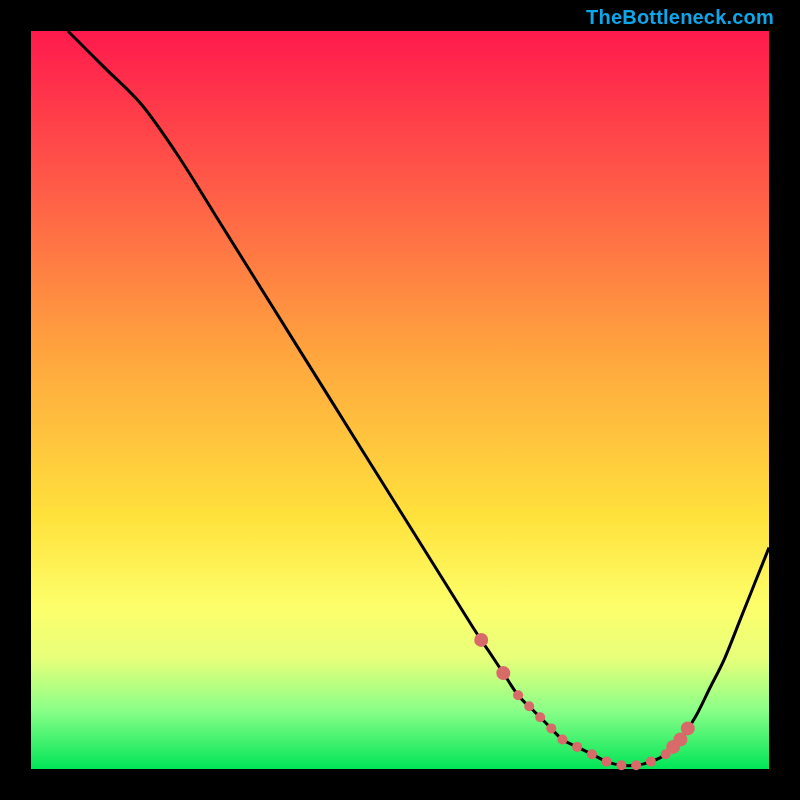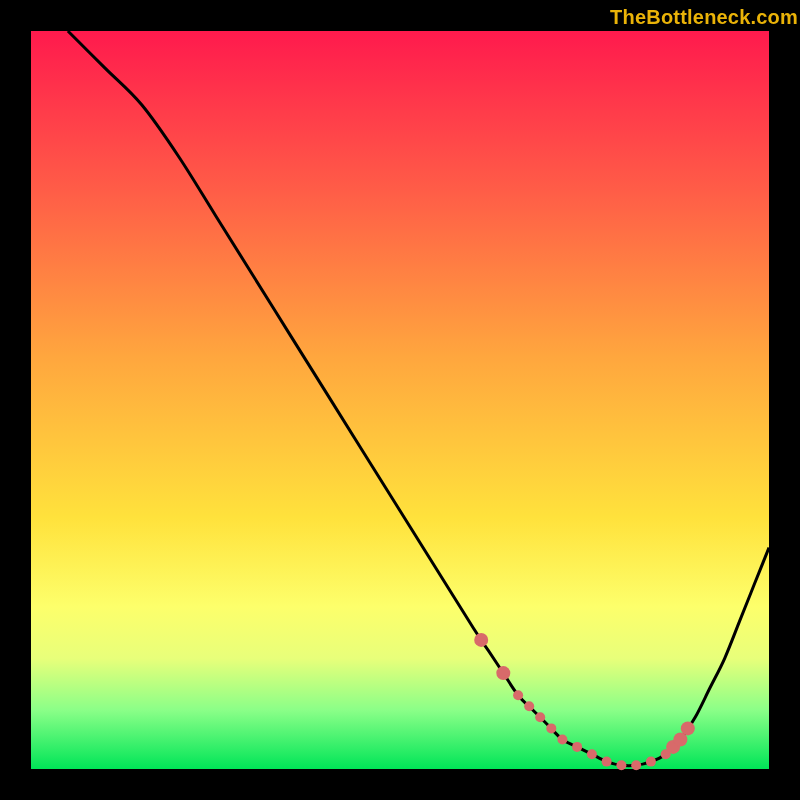--- a/index.html
+++ b/index.html
@@ -25,24 +25,24 @@
       #ffe23c 66%,
       #fdff6b 78%,
       #e8ff7a 85%,
       #8bff88 92%,
       #00e557 100%
     );
   }
   .watermark {
     position: absolute;
     top: 6px;
-    right: 2px;
+    right: 26px;
     font-size: 20px;
     font-weight: 600;
-    color: #eab308;
+    color: #0ea5e9;
     letter-spacing: 0.2px;
     margin-left: 40px;
   }
   svg.curve {
     position: absolute;
     left: 0; top: 0;
     width: 738px;
     height: 738px;
     overflow: visible;
   }

